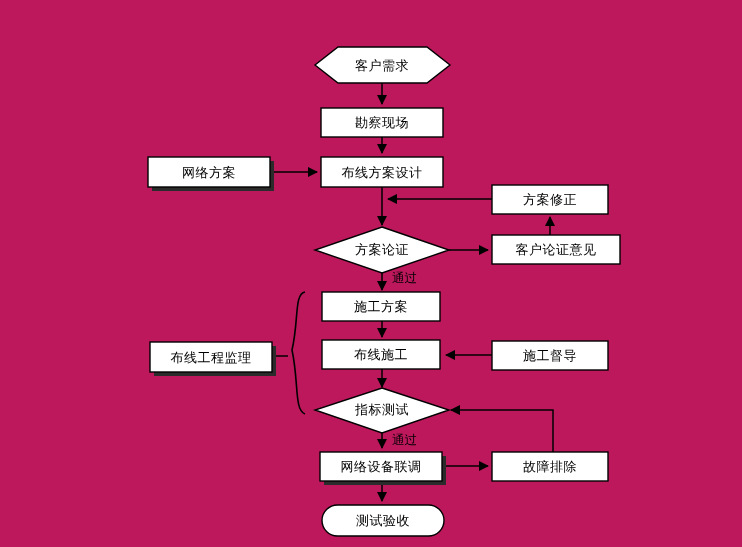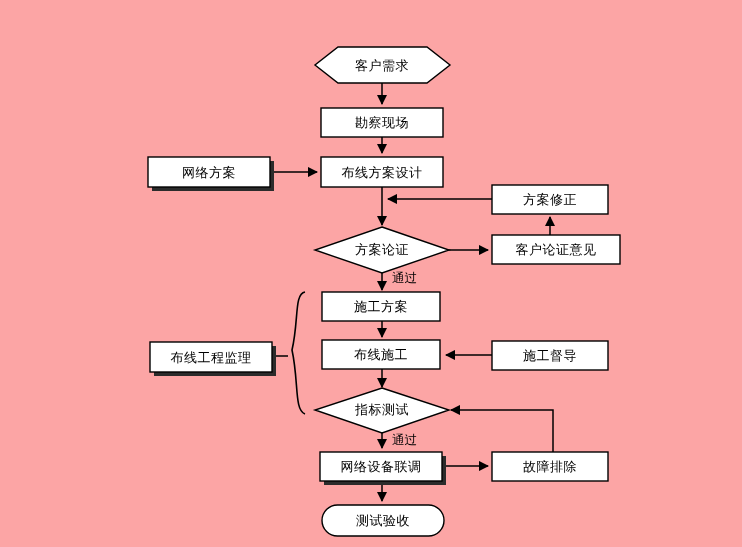--- a/index.html
+++ b/index.html
@@ -10,21 +10,21 @@
   body {
     width: 742px;
     height: 547px;
     font-family: "DejaVu Sans", "Liberation Sans", sans-serif;
     overflow: hidden;
   }
   #flow-root {
     position: relative;
     width: 742px;
     height: 547px;
-    background: #fca5a5;
+    background: #be185d;
   }
   svg#flow-svg {
     display: block;
     width: 742px;
     height: 547px;
   }
   .node-shape {
     fill: #ffffff;
     stroke: #000000;
     stroke-width: 1.4;

